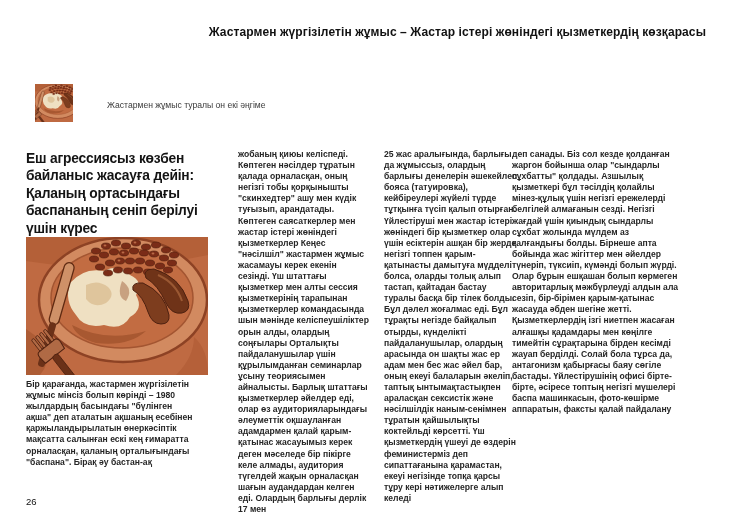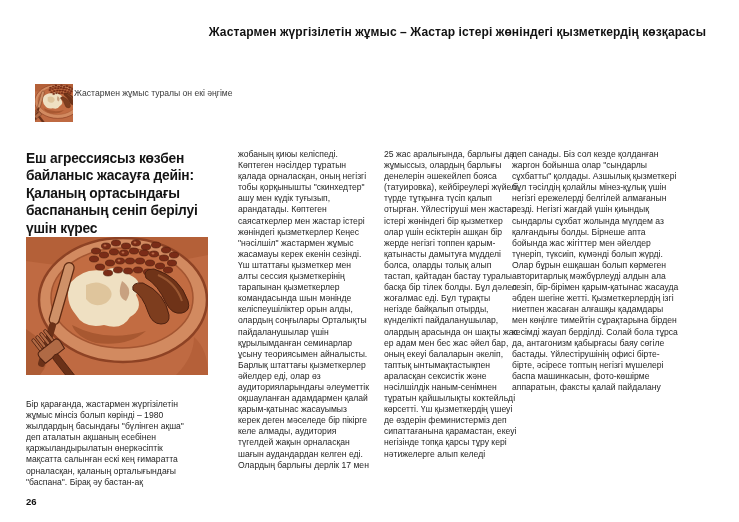--- a/index.html
+++ b/index.html
@@ -4,34 +4,34 @@
 <style>
   html,body{margin:0;padding:0;}
   body{
     width:739px;height:522px;position:relative;background:#ffffff;
     font-family:"Liberation Sans", sans-serif;color:#222;overflow:hidden;
   }
   .running-head{
     position:absolute;top:25px;right:33px;
     font-size:12px;font-weight:700;color:#111;letter-spacing:0.1px;
   }
-  .book-ref{position:absolute;left:35px;top:84px;display:flex;align-items:flex-start;gap:1px;}
+  .book-ref{position:absolute;left:35px;top:84px;display:flex;align-items:center;gap:34px;}
   .thumb{width:38px;height:38px;display:block;flex:0 0 auto;}
   .caption{font-size:8.6px;color:#3a3a3a;padding-top:4px;}
   .article-title{
     position:absolute;left:26px;top:150px;width:192px;
     font-size:13.8px;line-height:17.4px;font-weight:700;color:#141414;letter-spacing:-0.2px;
   }
   .illus{position:absolute;left:26px;top:237px;width:182px;height:138px;display:block;}
-  .bodycol{font-size:8.6px;line-height:11.1px;color:#262626;position:absolute;text-align:left;}
-  .col1{left:26px;top:399px;width:172px;}
+  .bodycol{font-size:8.6px;line-height:11.1px;color:#262626;position:absolute;text-align:left;font-weight:bold;}
+  .col1{left:26px;top:379px;width:172px;}
   .col2{left:238px;top:149px;width:132px;}
   .col3{left:384px;top:149px;width:134px;}
   .col4{left:512px;top:149px;width:168px;}
-  .pagenum{position:absolute;left:26px;top:496px;font-size:9.5px;font-weight:700;color:#111;}
+  .pagenum{position:absolute;left:26px;top:496px;font-size:9.5px;font-weight:400;color:#111;}
 </style>
 </head>
 <body>
 
 <svg width="0" height="0" style="position:absolute" aria-hidden="true">
   <defs>
     <g id="plateArt">
       <rect x="0" y="0" width="182" height="138" fill="#bf6a42"></rect>
       <path d="M0,0 L182,0 L182,18 Q90,38 0,24 Z" fill="#a9552e" opacity="0.5"></path>
       <path d="M0,92 Q34,114 14,138 L0,138 Z" fill="#9c4d28" opacity="0.5"></path>

